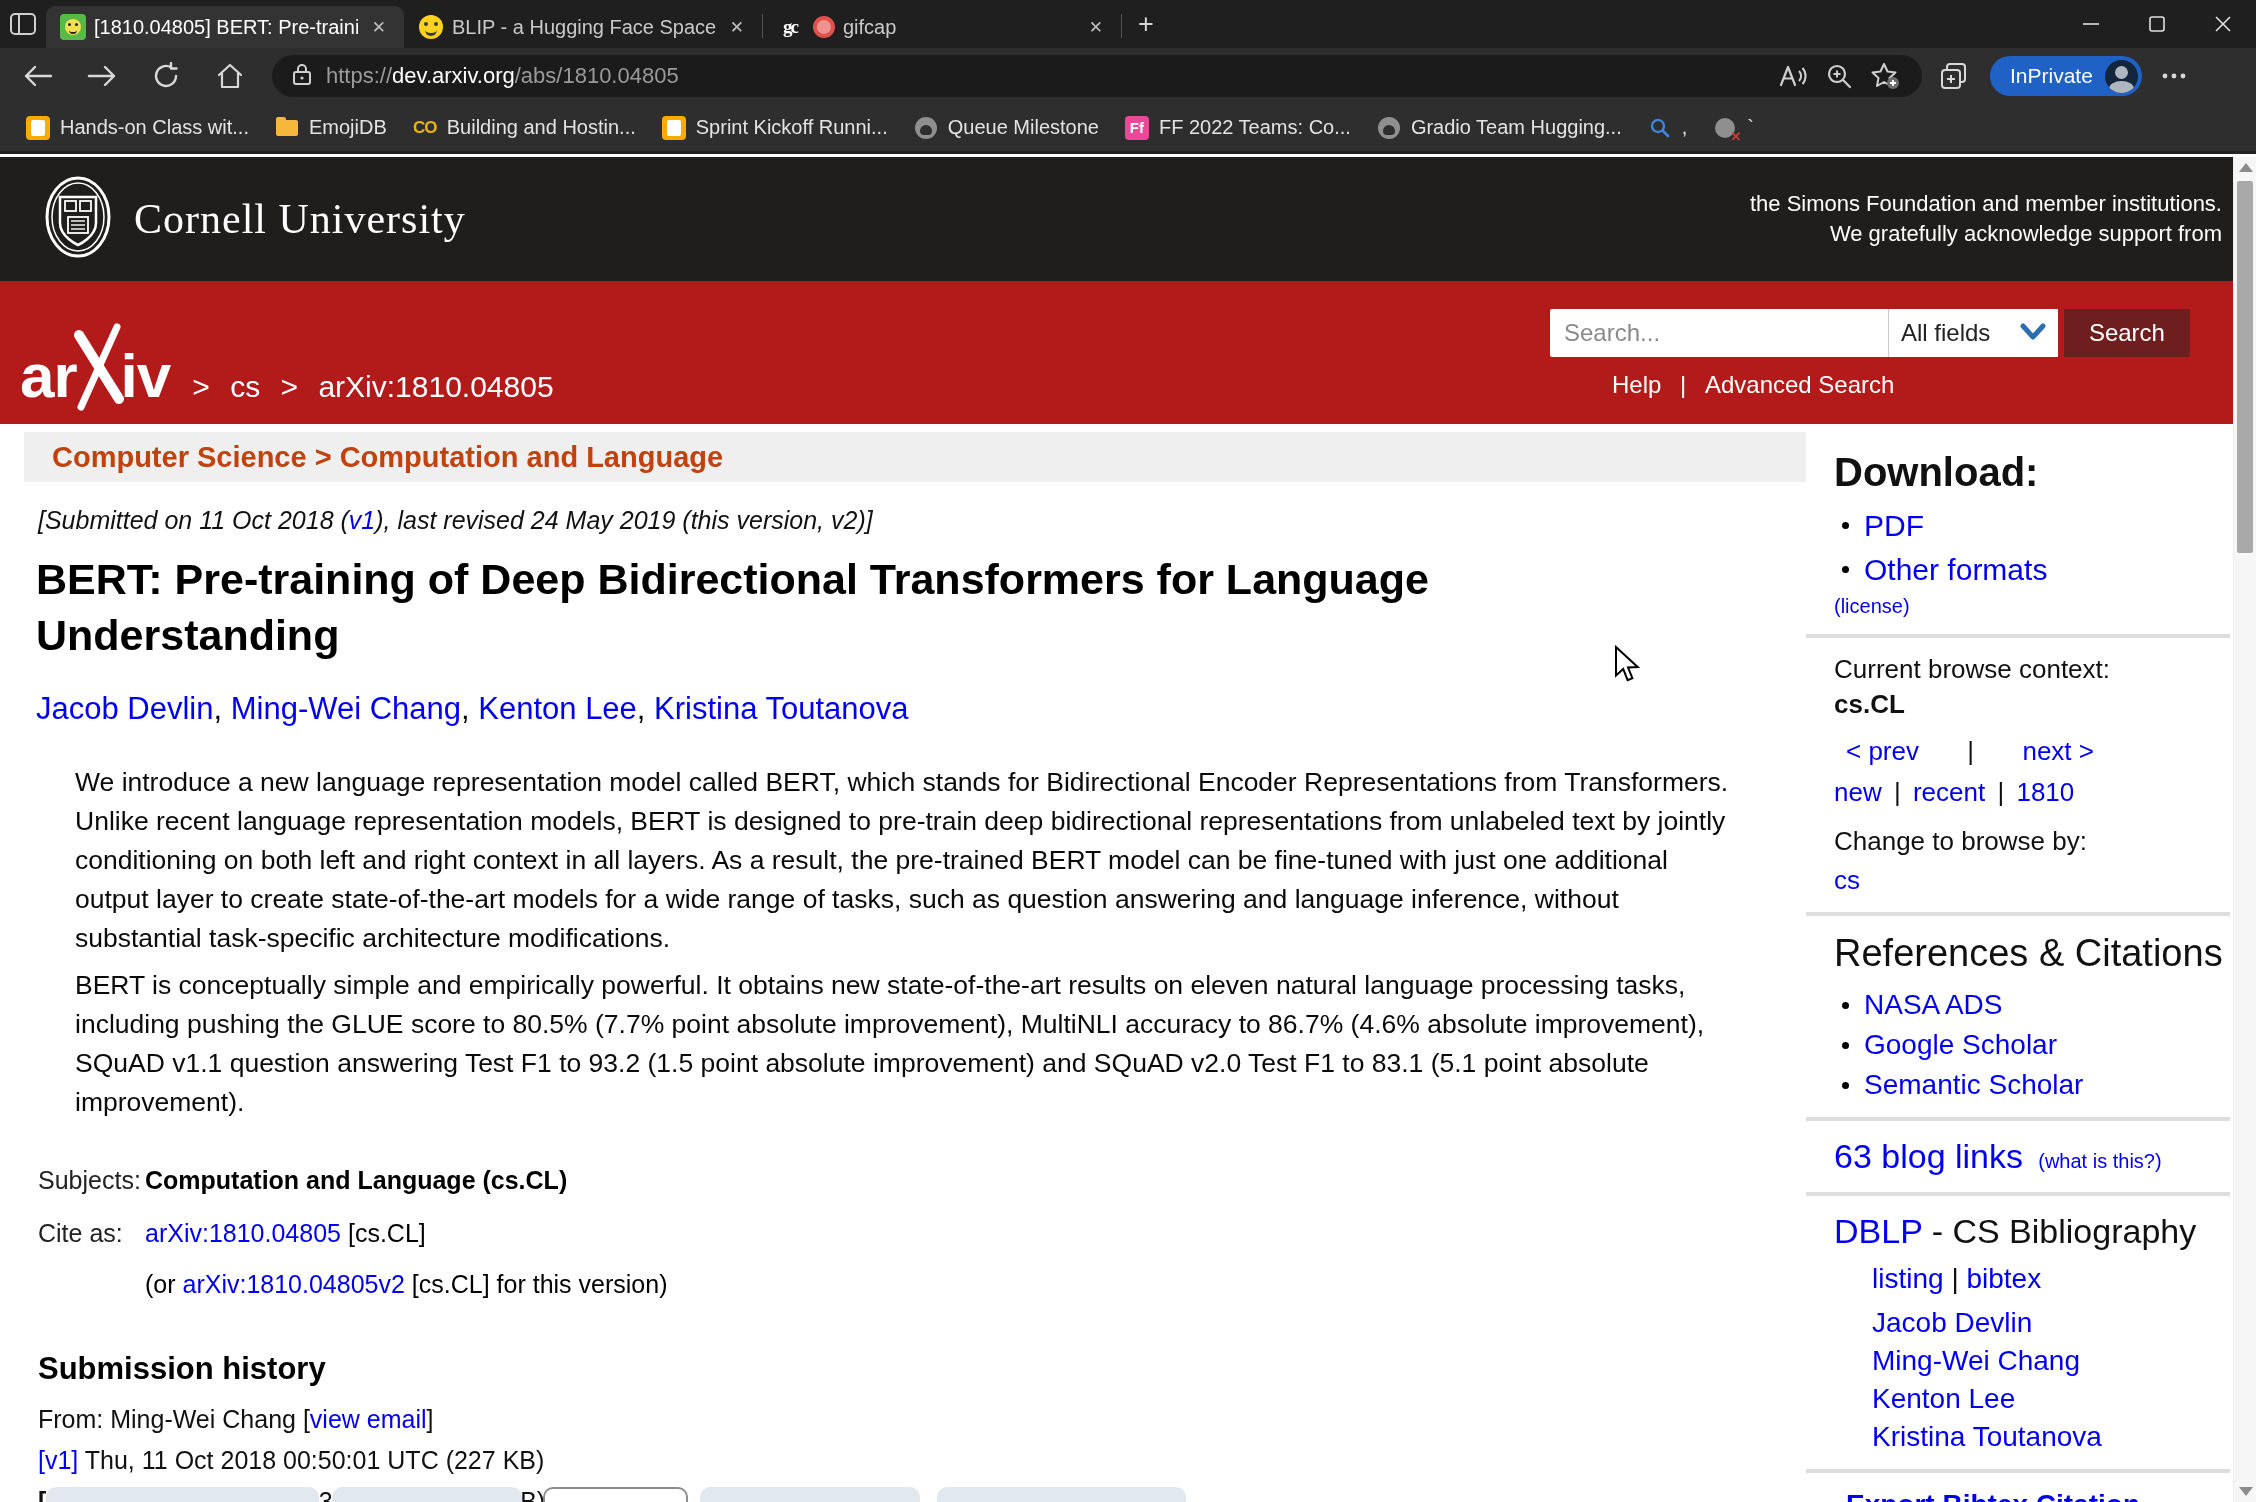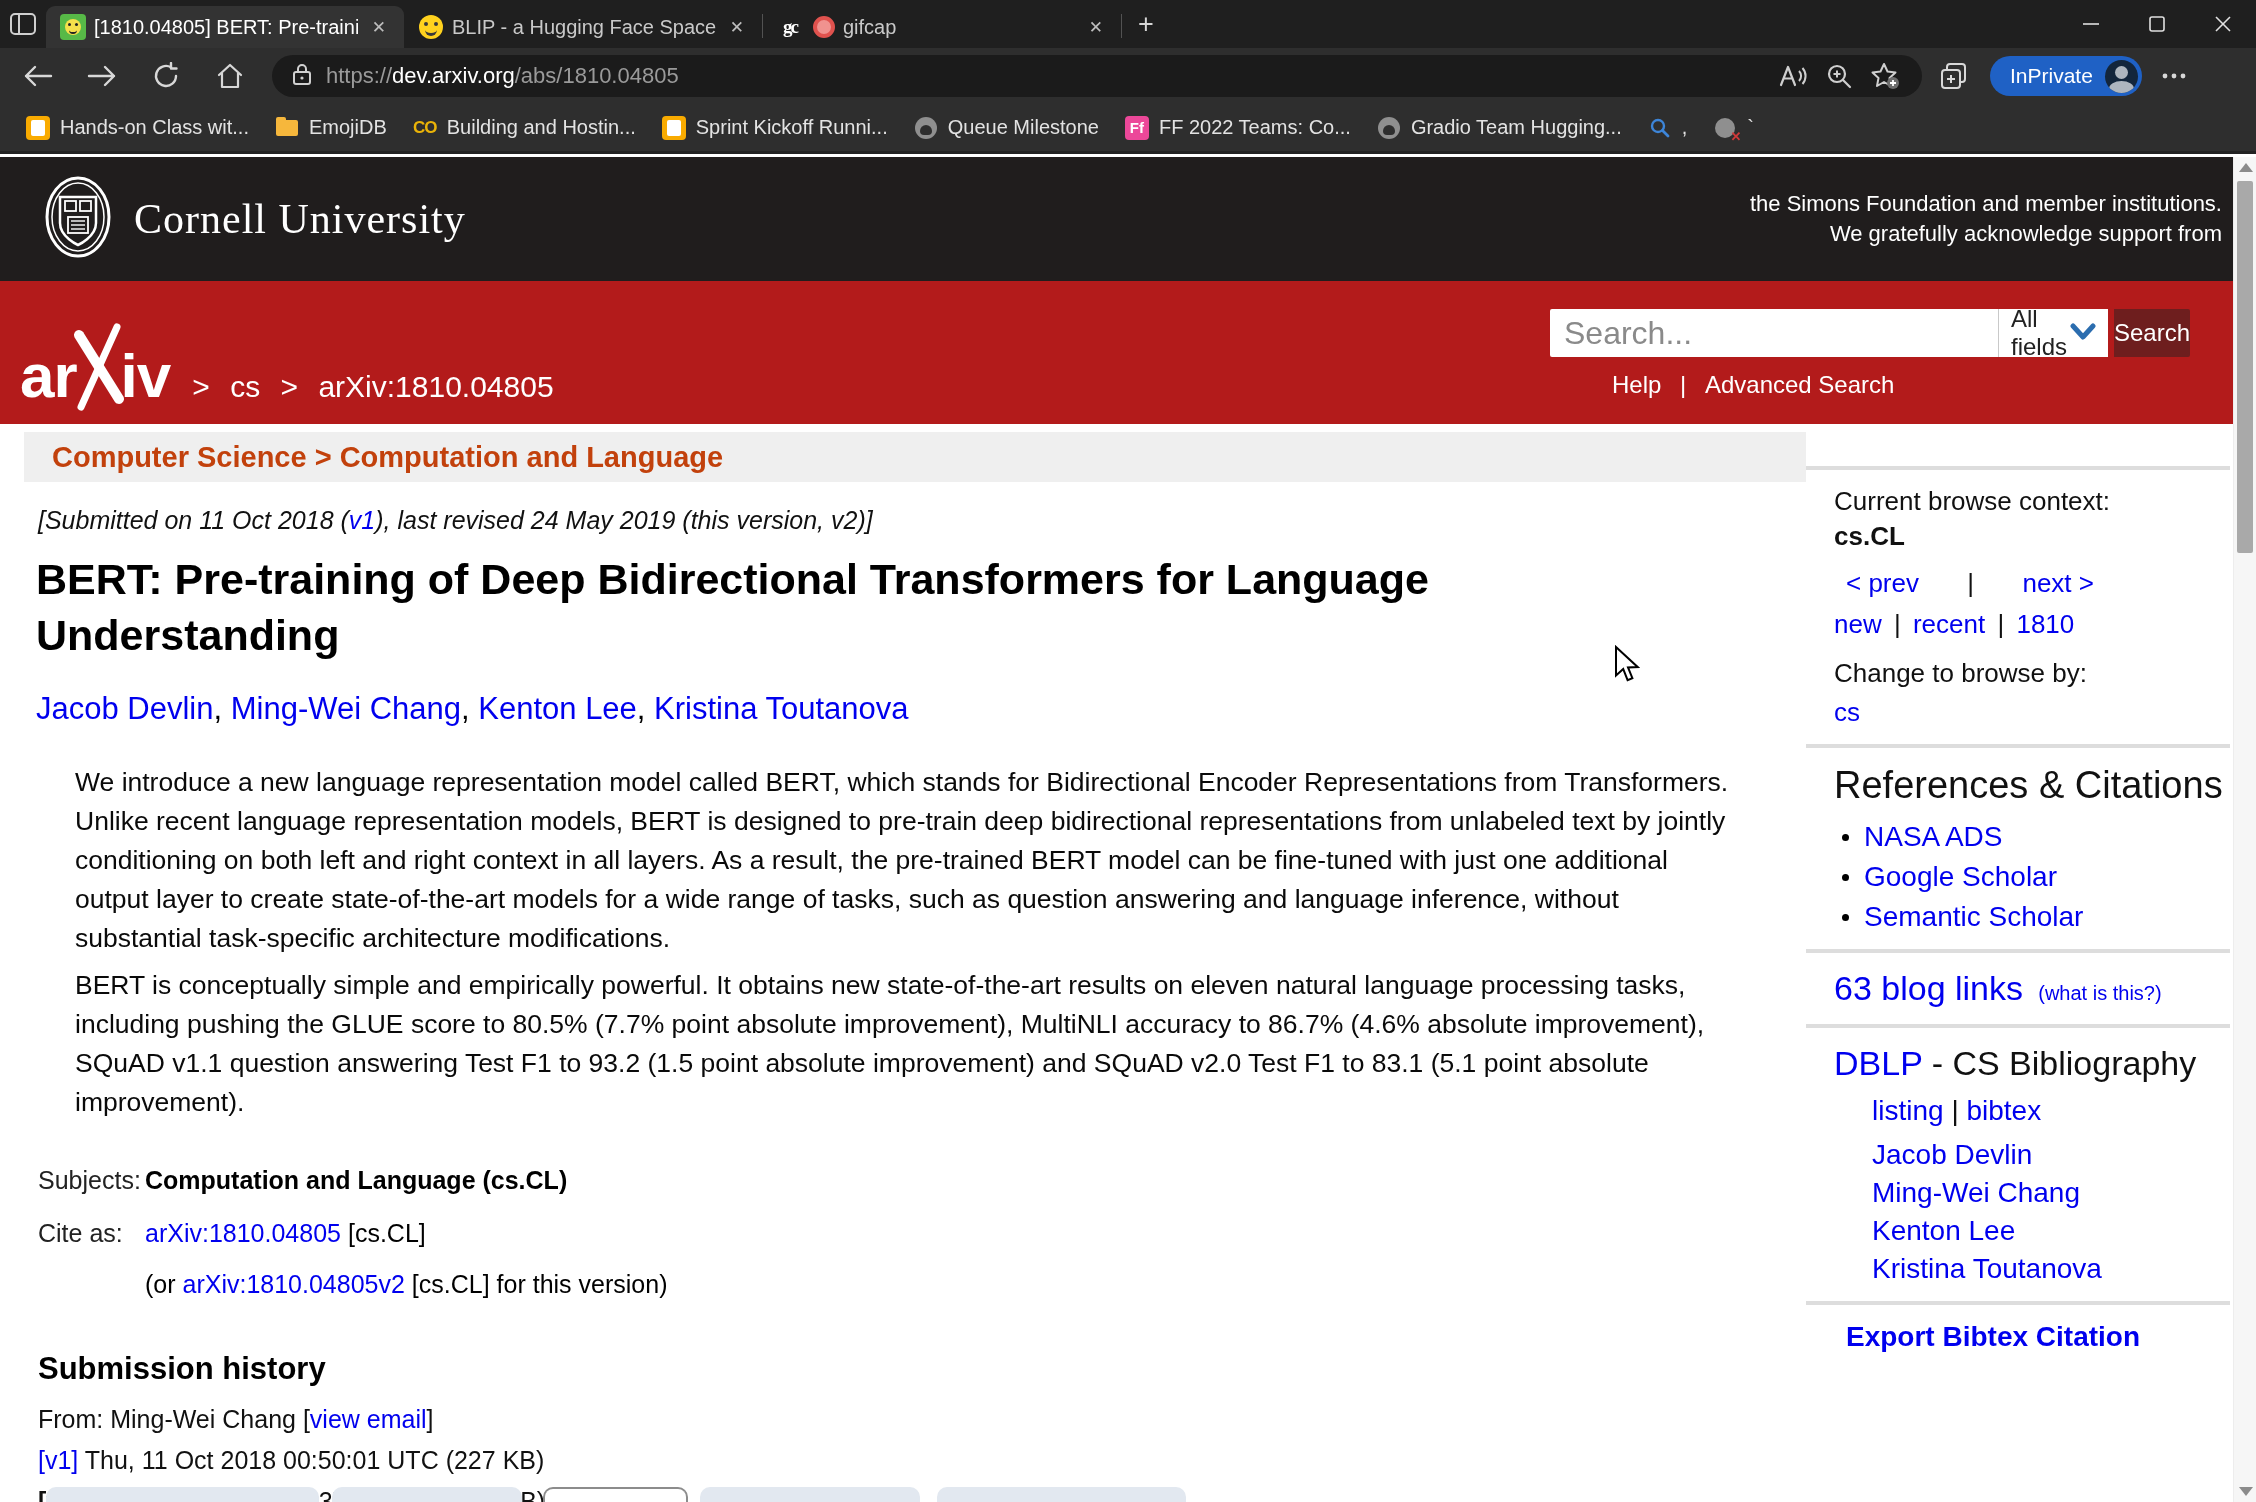--- a/index.html
+++ b/index.html
@@ -67,21 +67,21 @@
   .seal { margin-left:44px; flex:0 0 auto; }
 
   .banner { width:2256px; height:143px; background:#b31b1b; position:relative; color:#fff; }
   .logo-row { position:absolute; left:20px; top:24px; display:flex; align-items:baseline; }
   .logo-ar, .logo-iv { font-size:62px; font-weight:bold; letter-spacing:-1px; }
   .logo-x { position:relative; top:16px; margin:0 -4px; }
   .crumbs { font-size:30px; margin-left:16px; }
   .crumbs span { margin:0 6px; }
   .search-wrap { position:absolute; right:66px; top:28px; width:640px; }
   .search-row { display:flex; height:48px; }
-  .search-input { flex:1; border:none; outline:none; font-size:32px; padding:16px 14px; font-family:"Liberation Sans",sans-serif; border-radius:2px 0 0 2px; background:#fff; color:#4c1d95; }
+  .search-input { flex:1; border:none; outline:none; font-size:24px; padding:16px 14px; font-family:"Liberation Sans",sans-serif; border-radius:2px 0 0 2px; background:#fff; color:#4c1d95; }
   .search-input::placeholder { color:#8a8a8a; }
   .field-select { width:180px; background:#fff; color:#222; font-size:24px; display:flex; align-items:center; padding:0 12px; border-left:1px solid #c9c9c9; }
   .field-select .chev { margin-left:auto; }
   .search-btn { width:135px; background:#6e1e1e; color:#fff; border:none; font-size:24px; font-family:"Liberation Sans",sans-serif; border-radius:0 2px 2px 0; margin-left:6px; }
   .help-row { margin-top:14px; margin-left:56px; font-size:24px; color:#fff; }
   .help-row span { margin:0 6px; }
 
   .page-body { display:flex; width:2256px; }
   .left-col { width:1806px; flex:0 0 auto; }
   .subject-band { margin:8px 0 0 24px; height:50px; background:#efefef; display:flex; align-items:center; padding-left:28px; font-size:29px; font-weight:bold; color:#c2410c; }
@@ -407,20 +407,28 @@
       </div>
       <div class="hline" style="margin-top:12px;">
         <a class="lnk">[v1]</a><span> Thu, 11 Oct 2018 00:50:01 UTC (227 KB)</span>
       </div>
       <div class="hline" style="margin-top:12px;">
         <b>[v2]</b><span> Fri, 24 May 2019 20:37:26 UTC (309 KB)</span>
       </div>
     </div>
 
     <div class="sidebar">
+      <div class="sb-pad">
+        <div class="dl-title">Download:</div>
+        <ul class="sb-ul">
+          <li><a class="lnk">PDF</a></li>
+          <li><a class="lnk">Other formats</a></li>
+        </ul>
+        <div class="license"><a class="lnk">(license)</a></div>
+      </div>
       <div class="sb-hr"></div>
       <div class="sb-pad">
         <div>Current browse context:</div>
         <div class="ctx-value">cs.CL</div>
         <div class="prevnext">
           <a class="lnk">&lt; prev</a>
           <span>|</span>
           <a class="lnk">next &gt;</a>
         </div>
         <div class="navrow">

